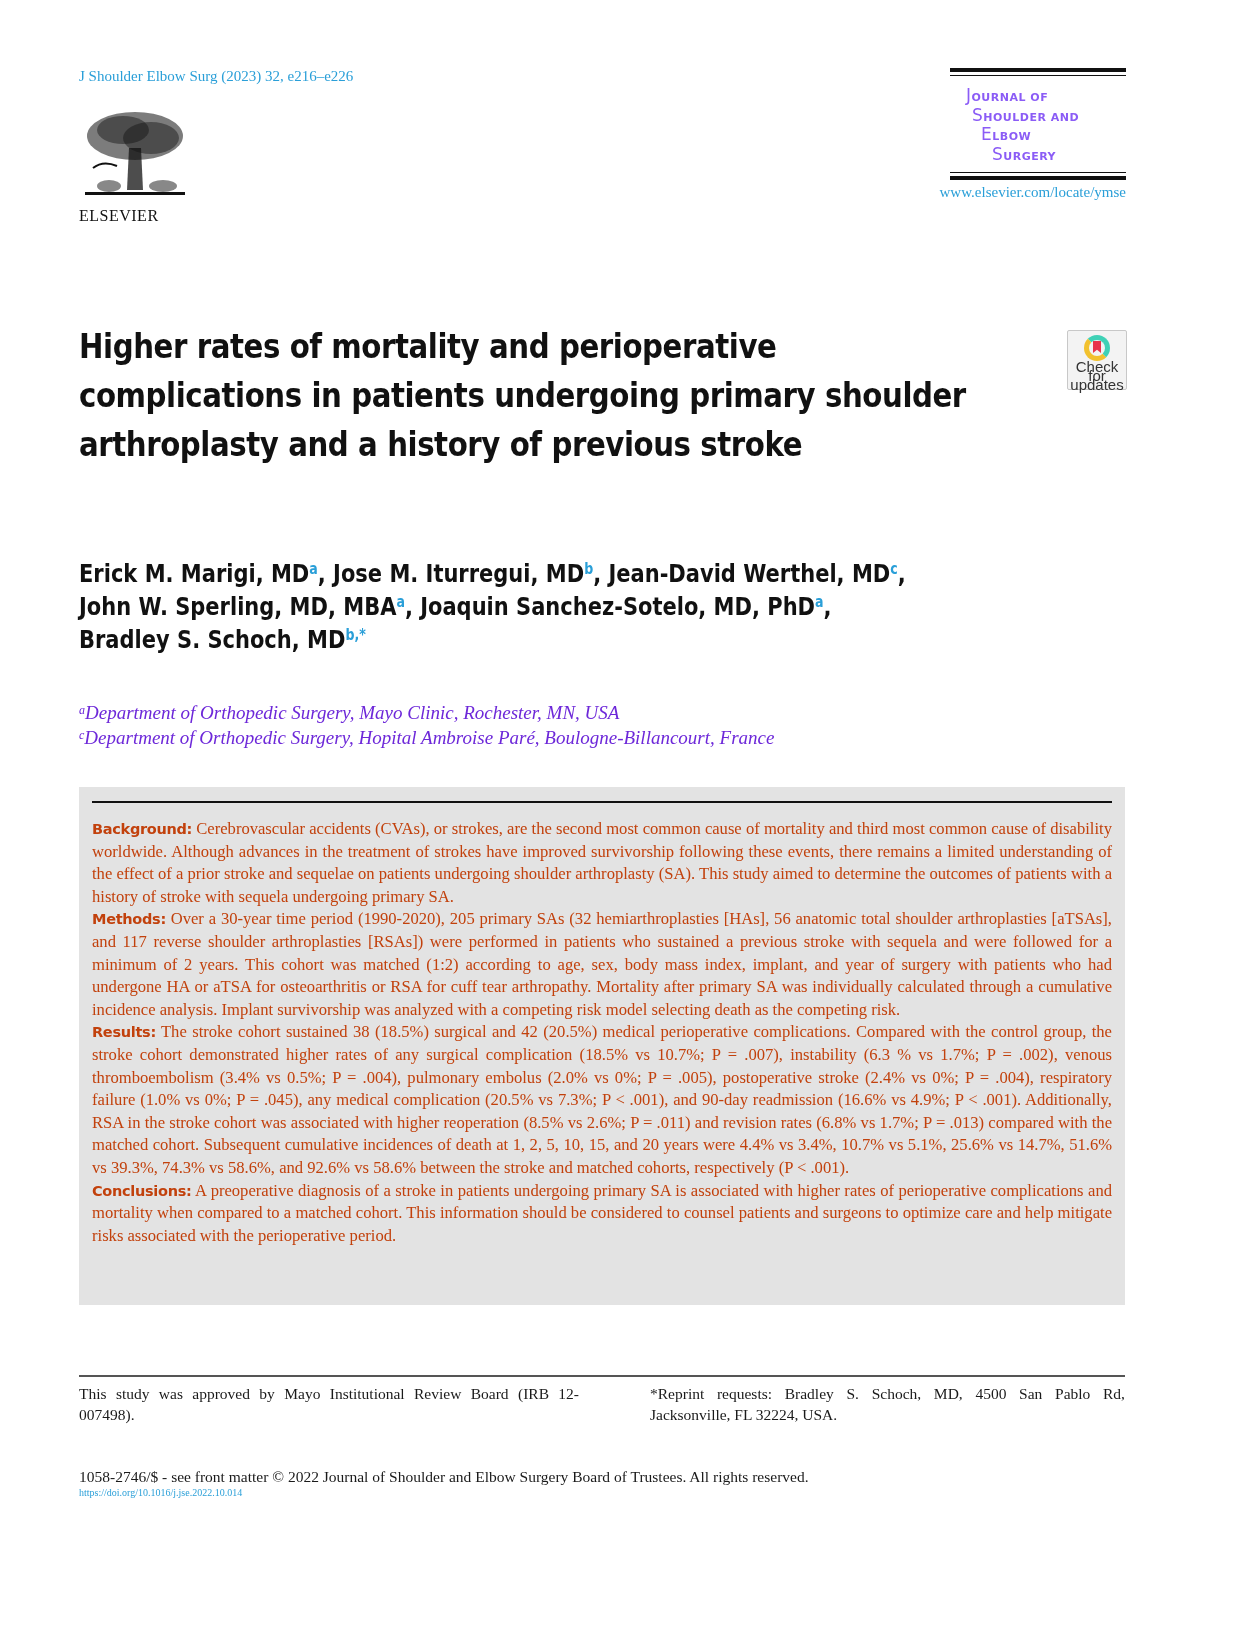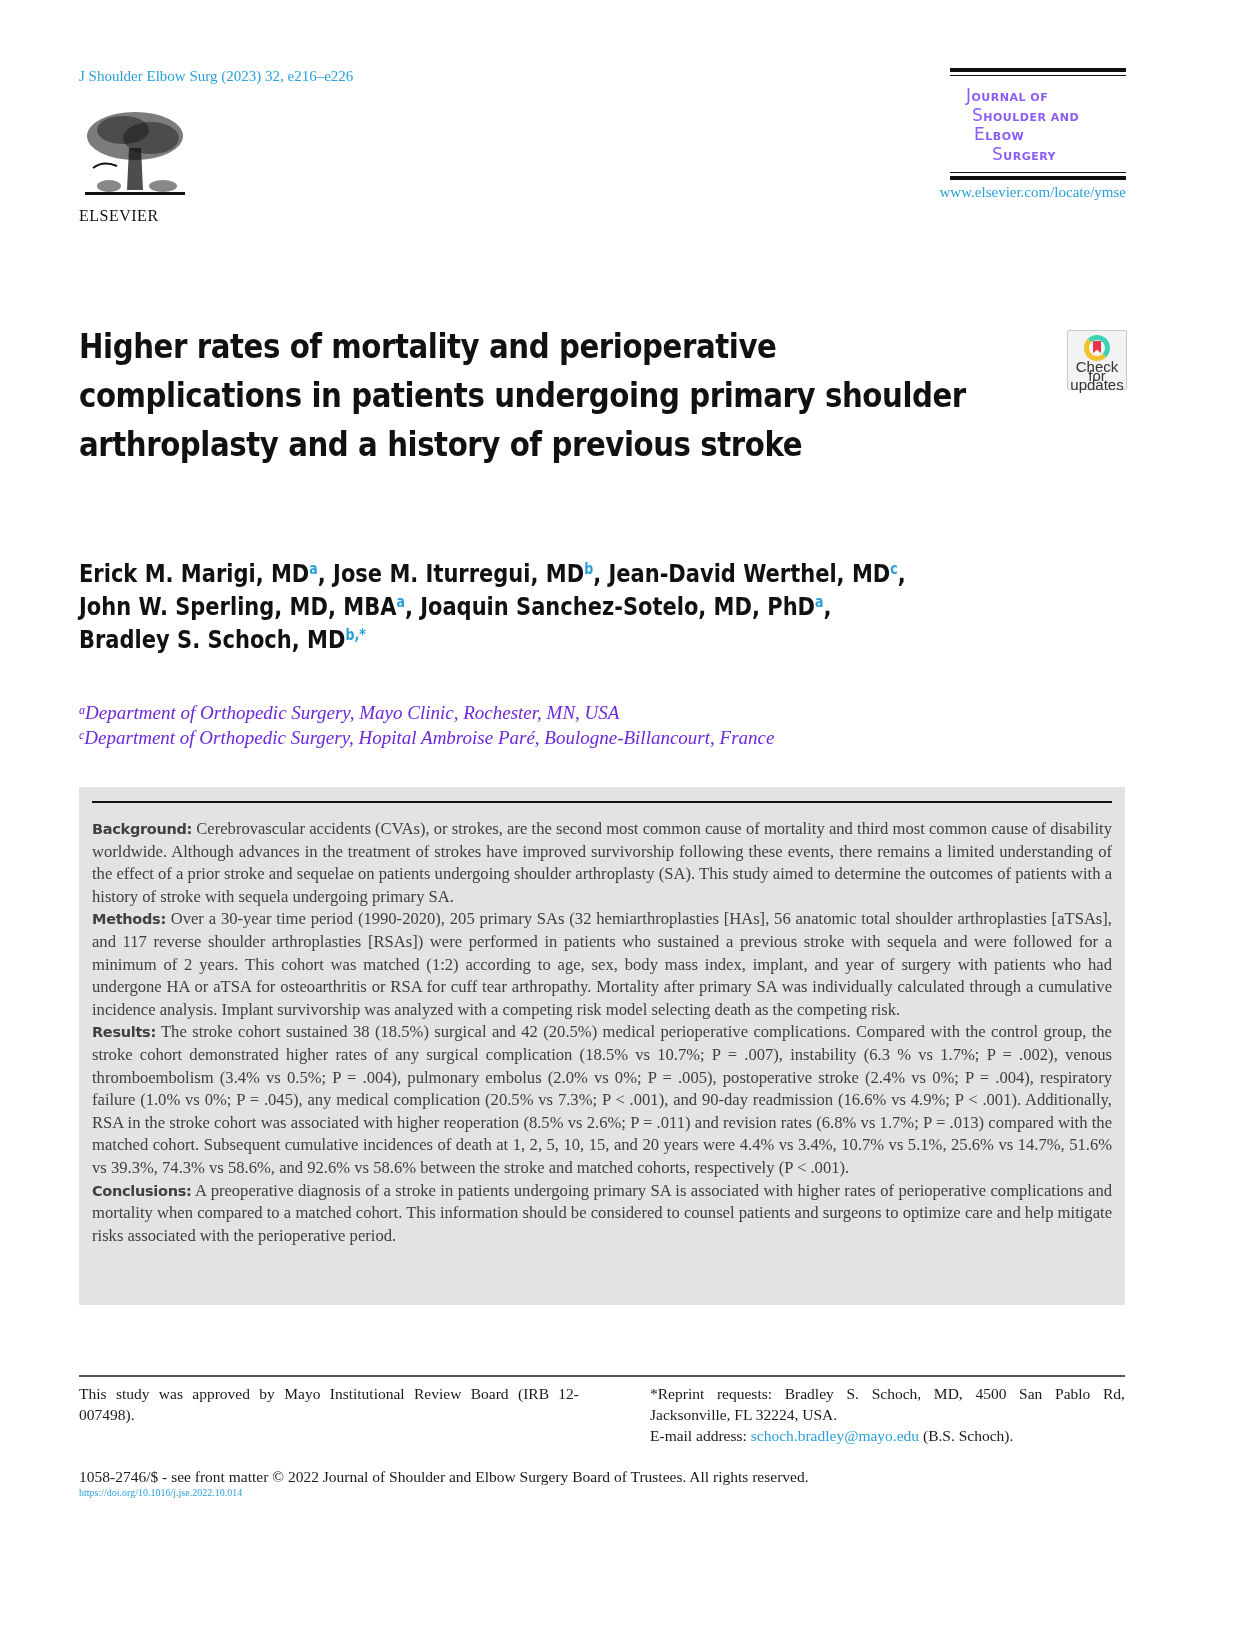--- a/index.html
+++ b/index.html
@@ -15,21 +15,21 @@
     #elsevier-word { font-size: 16px; letter-spacing: 0.5px; color: #111; margin-top: 2px; }
 
     #journal-box { left: 950px; top: 68px; width: 176px; }
     .jrule-thick { height: 4px; background: #111; }
     .jrule-thin { height: 1px; background: #111; margin-top: 3px; }
     #journal-name { padding: 10px 0 8px 0; font-family: "DejaVu Sans", sans-serif; font-weight: bold; color: #8b5cf6; line-height: 1.15; }
     .jl { font-size: 11px; letter-spacing: 0.5px; }
     .jl .cap { font-size: 17px; font-weight: normal; }
     #jl1 { margin-left: 16px; }
     #jl2 { margin-left: 22px; }
-    #jl3 { margin-left: 24px; }
+    #jl3 { margin-left: 31px; }
     #jl4 { margin-left: 42px; }
     #journal-url { right: 111px; top: 184px; font-size: 15px; text-align: center; }
 
     
     #title { left: 79px; top: 322px; width: 880px; font-family: "DejaVu Sans", sans-serif; font-weight: bold;
              font-size: 34px; line-height: 49px; color: #111; letter-spacing: -0.5px; transform: scaleX(0.86); transform-origin: left top; width: 1040px; }
     #check-updates { left: 1067px; top: 330px; width: 58px; height: 58px; border: 1px solid #c8c8c8; background: #f3f3f3;
                      border-radius: 2px; text-align: center; font-family: "Liberation Sans", sans-serif; }
     #cu-ring { width: 26px; height: 26px; margin: 4px auto 1px auto; border-radius: 50%;
                border: 5px solid #3fd1b6; border-bottom-color: #f2c12e; border-left-color: #f2c12e; box-sizing: border-box; position: relative; }
@@ -42,21 +42,21 @@
                font-size: 25px; line-height: 33px; color: #111; transform: scaleX(0.84); transform-origin: left top; }
     sup.aff { color: #2a9fd8; font-size: 15px; vertical-align: top; position: relative; top: -4px; font-weight: bold; }
 
     
     #affiliations { left: 79px; top: 700px; font-style: italic; font-size: 19px; line-height: 25px; color: #6d28d9; }
     #affiliations sup { font-size: 12px; vertical-align: top; position: relative; top: -2px; }
 
     
     #abstract { left: 79px; top: 787px; width: 1046px; height: 518px; background: #e3e3e3; }
     #abs-rule { position: absolute; left: 13px; right: 13px; top: 14px; height: 2px; background: #111; }
-    #abs-body { position: absolute; left: 13px; right: 13px; top: 31px; font-size: 16.6px; line-height: 22.6px; text-align: justify; color: #404040; }
+    #abs-body { position: absolute; left: 13px; right: 13px; top: 31px; font-size: 16.6px; line-height: 22.6px; text-align: justify; color: #c2410c; }
     .abs-label { font-family: "DejaVu Sans", sans-serif; font-weight: bold; font-size: 14.5px; letter-spacing: -0.3px; }
     .abs-para { margin: 0; }
 
     
     #foot-rule { left: 79px; top: 1375px; width: 1046px; height: 2px; background: #555; }
     #irb { left: 79px; top: 1383px; width: 500px; font-size: 15.5px; line-height: 21px; text-align: justify; }
     #reprint { left: 626px; top: 1383px; width: 499px; font-size: 15.5px; line-height: 21px; }
     #reprint .indent { padding-left: 24px; }
     #copyright { left: 79px; top: 1466px; font-size: 15.5px; line-height: 21px; }
     #doi { left: 79px; top: 1487px; font-size: 10px; }
@@ -135,20 +135,15 @@
     <p class="abs-para"><span class="abs-label">Methods:</span> <span>Over a 30-year time period (1990-2020), 205 primary SAs (32 hemiarthroplasties [HAs], 56 anatomic total shoulder arthroplasties [aTSAs], and 117 reverse shoulder arthroplasties [RSAs]) were performed in patients who sustained a previous stroke with sequela and were followed for a minimum of 2 years. This cohort was matched (1:2) according to age, sex, body mass index, implant, and year of surgery with patients who had undergone HA or aTSA for osteoarthritis or RSA for cuff tear arthropathy. Mortality after primary SA was individually calculated through a cumulative incidence analysis. Implant survivorship was analyzed with a competing risk model selecting death as the competing risk.</span></p>
     <p class="abs-para"><span class="abs-label">Results:</span> <span>The stroke cohort sustained 38 (18.5%) surgical and 42 (20.5%) medical perioperative complications. Compared with the control group, the stroke cohort demonstrated higher rates of any surgical complication (18.5% vs 10.7%; P = .007), instability (6.3 % vs 1.7%; P = .002), venous thromboembolism (3.4% vs 0.5%; P = .004), pulmonary embolus (2.0% vs 0%; P = .005), postoperative stroke (2.4% vs 0%; P = .004), respiratory failure (1.0% vs 0%; P = .045), any medical complication (20.5% vs 7.3%; P &lt; .001), and 90-day readmission (16.6% vs 4.9%; P &lt; .001). Additionally, RSA in the stroke cohort was associated with higher reoperation (8.5% vs 2.6%; P = .011) and revision rates (6.8% vs 1.7%; P = .013) compared with the matched cohort. Subsequent cumulative incidences of death at 1, 2, 5, 10, 15, and 20 years were 4.4% vs 3.4%, 10.7% vs 5.1%, 25.6% vs 14.7%, 51.6% vs 39.3%, 74.3% vs 58.6%, and 92.6% vs 58.6% between the stroke and matched cohorts, respectively (P &lt; .001).</span></p>
     <p class="abs-para"><span class="abs-label">Conclusions:</span> <span>A preoperative diagnosis of a stroke in patients undergoing primary SA is associated with higher rates of perioperative complications and mortality when compared to a matched cohort. This information should be considered to counsel patients and surgeons to optimize care and help mitigate risks associated with the perioperative period.</span></p>
   </div>
 </div>
 
 <div class="abs" id="foot-rule"></div>
 <div class="abs" id="irb">This study was approved by Mayo Institutional Review Board (IRB 12-007498).</div>
 <div class="abs" id="reprint">
   <div class="indent" style="text-align:justify">*Reprint requests: Bradley S. Schoch, MD, 4500 San Pablo Rd, Jacksonville, FL 32224, USA.</div>
-  <div class="indent">
-    <span>E-mail address:</span>
-    <a class="link">schoch.bradley@mayo.edu</a>
-    <span>(B.S. Schoch).</span>
-  </div>
 </div>
 <div class="abs" id="copyright">1058-2746/$ - see front matter © 2022 Journal of Shoulder and Elbow Surgery Board of Trustees. All rights reserved.</div>
 <a class="abs link" id="doi">https://doi.org/10.1016/j.jse.2022.10.014</a>
 
 </body></html>

